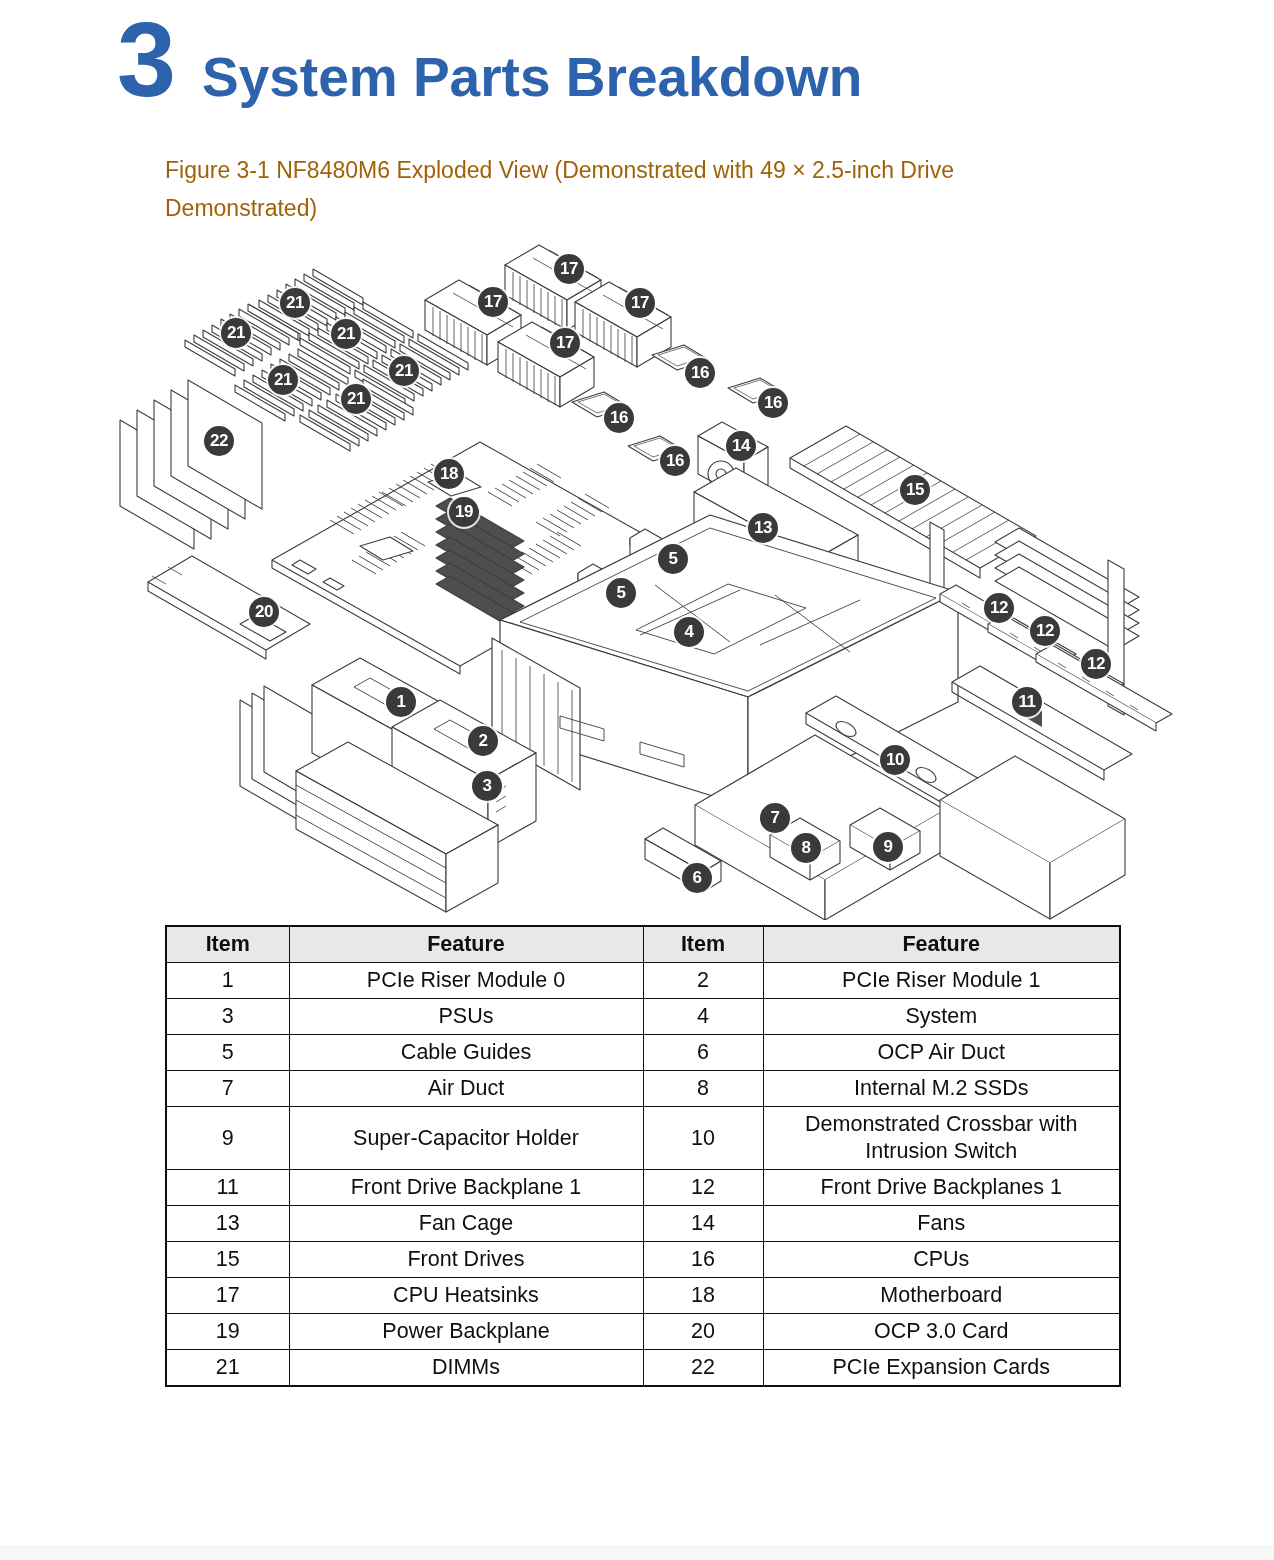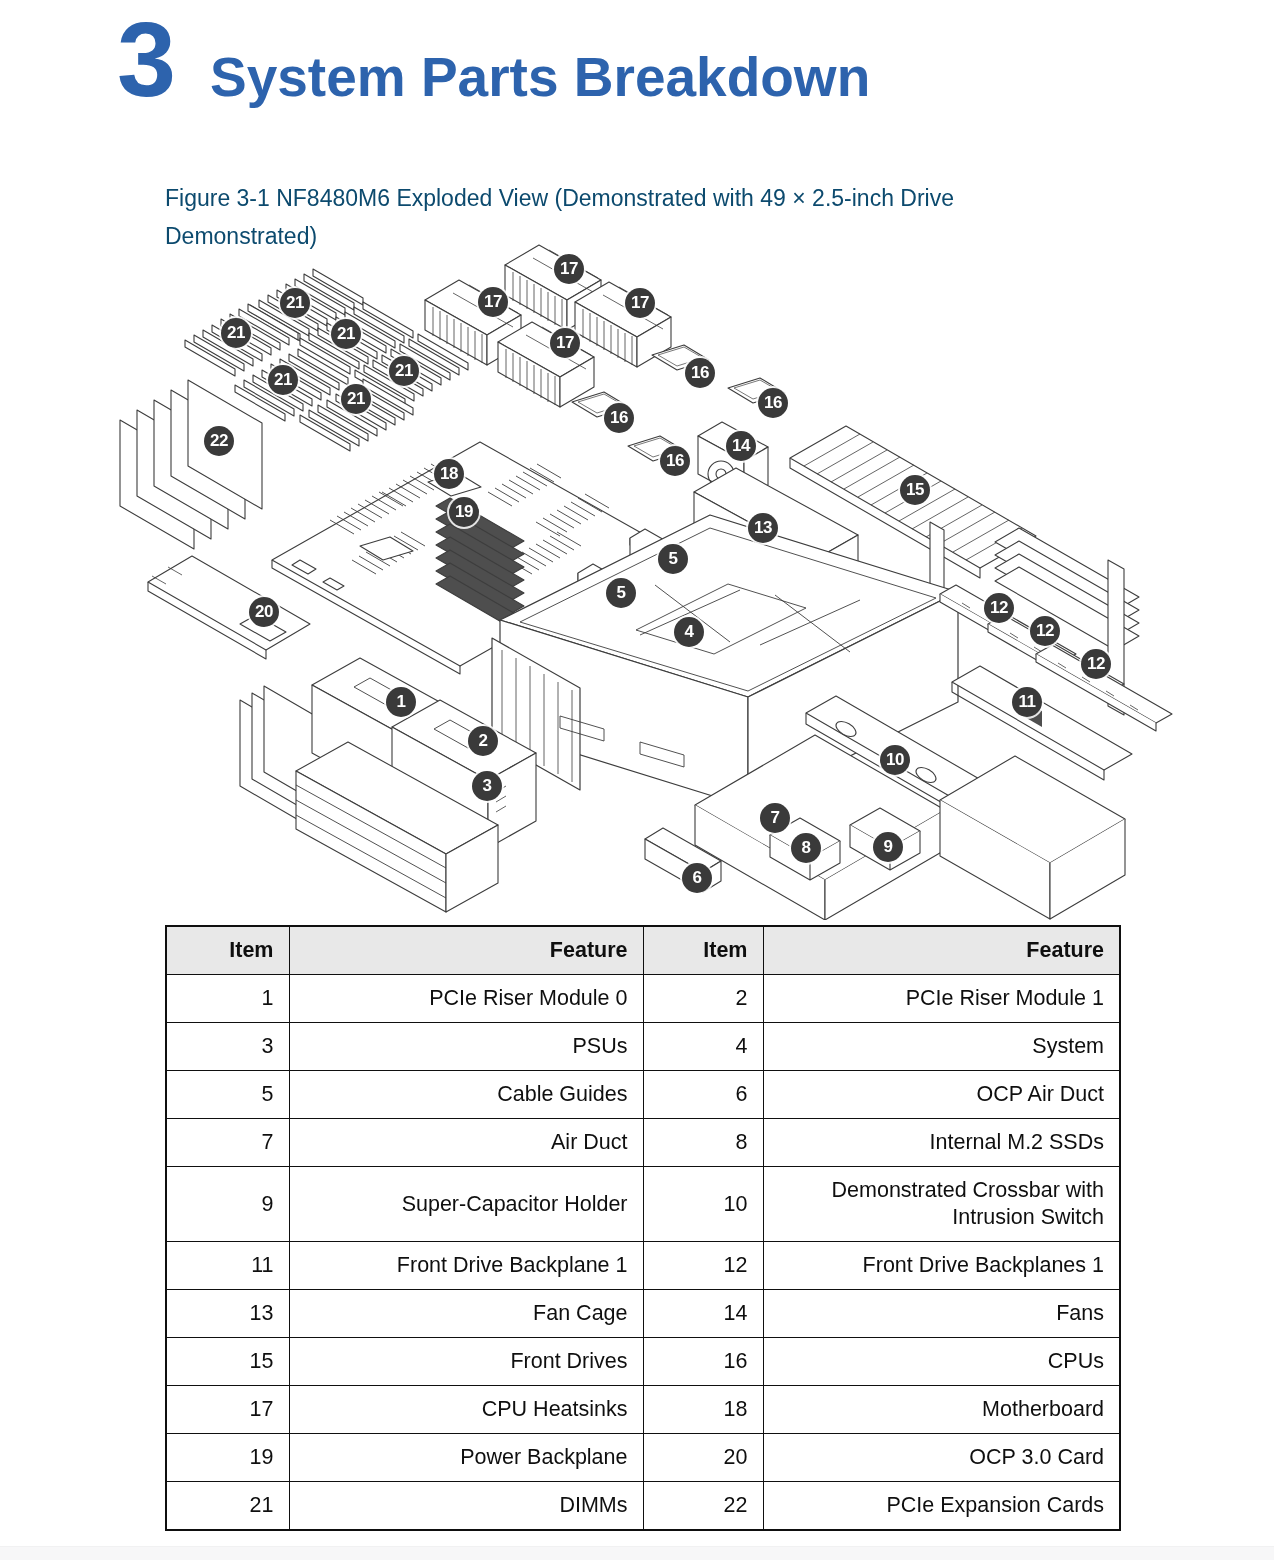--- a/index.html
+++ b/index.html
@@ -4,42 +4,42 @@
 <style>
   :root{ --accent:#2d63ad; }
   html,body{margin:0;padding:0;background:#ffffff;}
   .page{
     position:relative;width:1274px;height:1560px;background:#fff;overflow:hidden;
     font-family:"Liberation Sans","DejaVu Sans",sans-serif;color:#111;
   }
   
   .chapter-head{position:absolute;left:117px;top:6px;display:flex;align-items:baseline;gap:26px;color:var(--accent);}
   .chapter-num{font-size:106px;font-weight:700;line-height:1;}
-  .chapter-title{font-size:55px;font-weight:700;line-height:1;margin:8px;}
+  .chapter-title{font-size:55px;font-weight:700;line-height:1;margin:0;}
   
-  .figure-caption{position:absolute;left:165px;top:156px;font-size:23px;line-height:38px;color:#0c4a6e;}
+  .figure-caption{position:absolute;left:165px;top:128px;font-size:23px;line-height:38px;color:#a16207;}
   
   .diagram{position:absolute;left:0;top:230px;width:1274px;height:690px;}
   .diagram svg{position:absolute;left:0;top:0;}
   .callout{
     position:absolute;width:30px;height:30px;border-radius:50%;
     background:#3a3a3a;color:#fff;font-size:17px;font-weight:700;
     display:flex;align-items:center;justify-content:center;
     transform:translate(-50%,-50%);
     box-shadow:0 0 0 2px rgba(255,255,255,.85);
     z-index:3;letter-spacing:-.5px;
   }
   
   .parts-table{
     position:absolute;left:165px;top:925px;width:954px;
     border-collapse:collapse;table-layout:fixed;font-size:21.5px;color:#0f0f0f;
     border:2px solid #0f0f0f;
   }
   .parts-table th,.parts-table td{
-    border:1.5px solid #0f0f0f;padding:10px 15px;text-align:right;
+    border:1.5px solid #0f0f0f;padding:4px 15px;text-align:center;
     vertical-align:middle;line-height:27px;font-weight:400;word-wrap:break-word;
   }
   .parts-table th{background:#e8e8e8;font-weight:700;}
   .bottom-strip{position:absolute;left:0;bottom:0;width:100%;height:13px;background:#f7f7f8;border-top:1px solid #f1f1f2;}
 </style>
 </head>
 <body>
 
 <div class="page">
 

